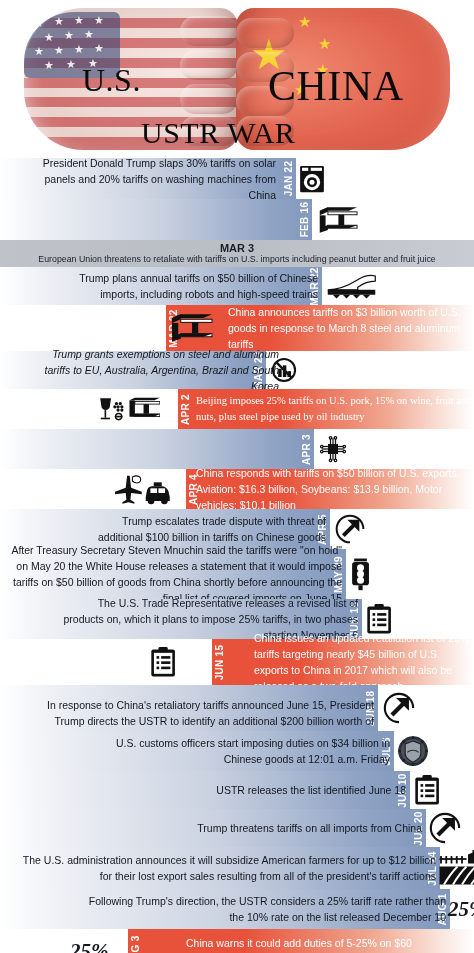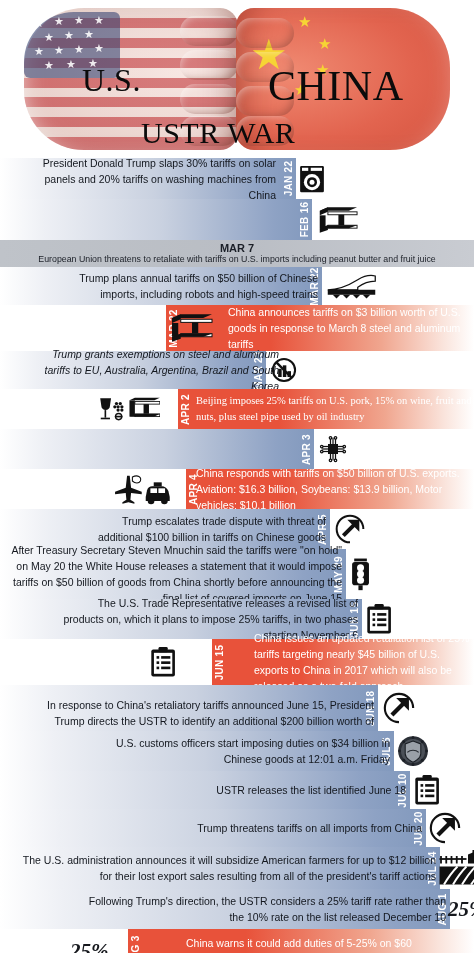--- a/index.html
+++ b/index.html
@@ -173,21 +173,21 @@
           <rect x="20" y="10" width="50" height="5" fill="#fff" stroke="#111" stroke-width="1.6"></rect>
           <rect x="38" y="15" width="10" height="18" fill="#111"></rect>
           <rect x="20" y="33" width="50" height="5" fill="#fff" stroke="#111" stroke-width="1.6"></rect>
           <polygon points="6,38 56,38 70,33 20,33" fill="#111"></polygon>
           <polygon points="6,38 6,46 20,41 20,33" fill="#111"></polygon>
           <rect x="6" y="16" width="10" height="22" fill="#111"></rect>
         </svg>
       </div>
     </div>
     <div class="eurow">
-      <div class="eudate">MAR 7</div>
+      <div class="eudate">MAR 3</div>
       <div class="eutext">European Union threatens to retaliate with tariffs on U.S. imports including peanut butter and fruit juice</div>
     </div>
     <div class="row" style="height: 38px;">
       <div class="band us" style="width: 322px;"></div>
       <div class="date" style="left: 307px;">
         <span>MAR 22</span>
       </div>
       <div class="txt r" style="left: 64px; width: 254px;">Trump plans annual tariffs on $50 billion of Chinese imports, including robots and high-speed trains</div>
       <div class="ico" style="left: 326px;">
         <svg width="51" height="30" viewBox="0 0 80 48">

